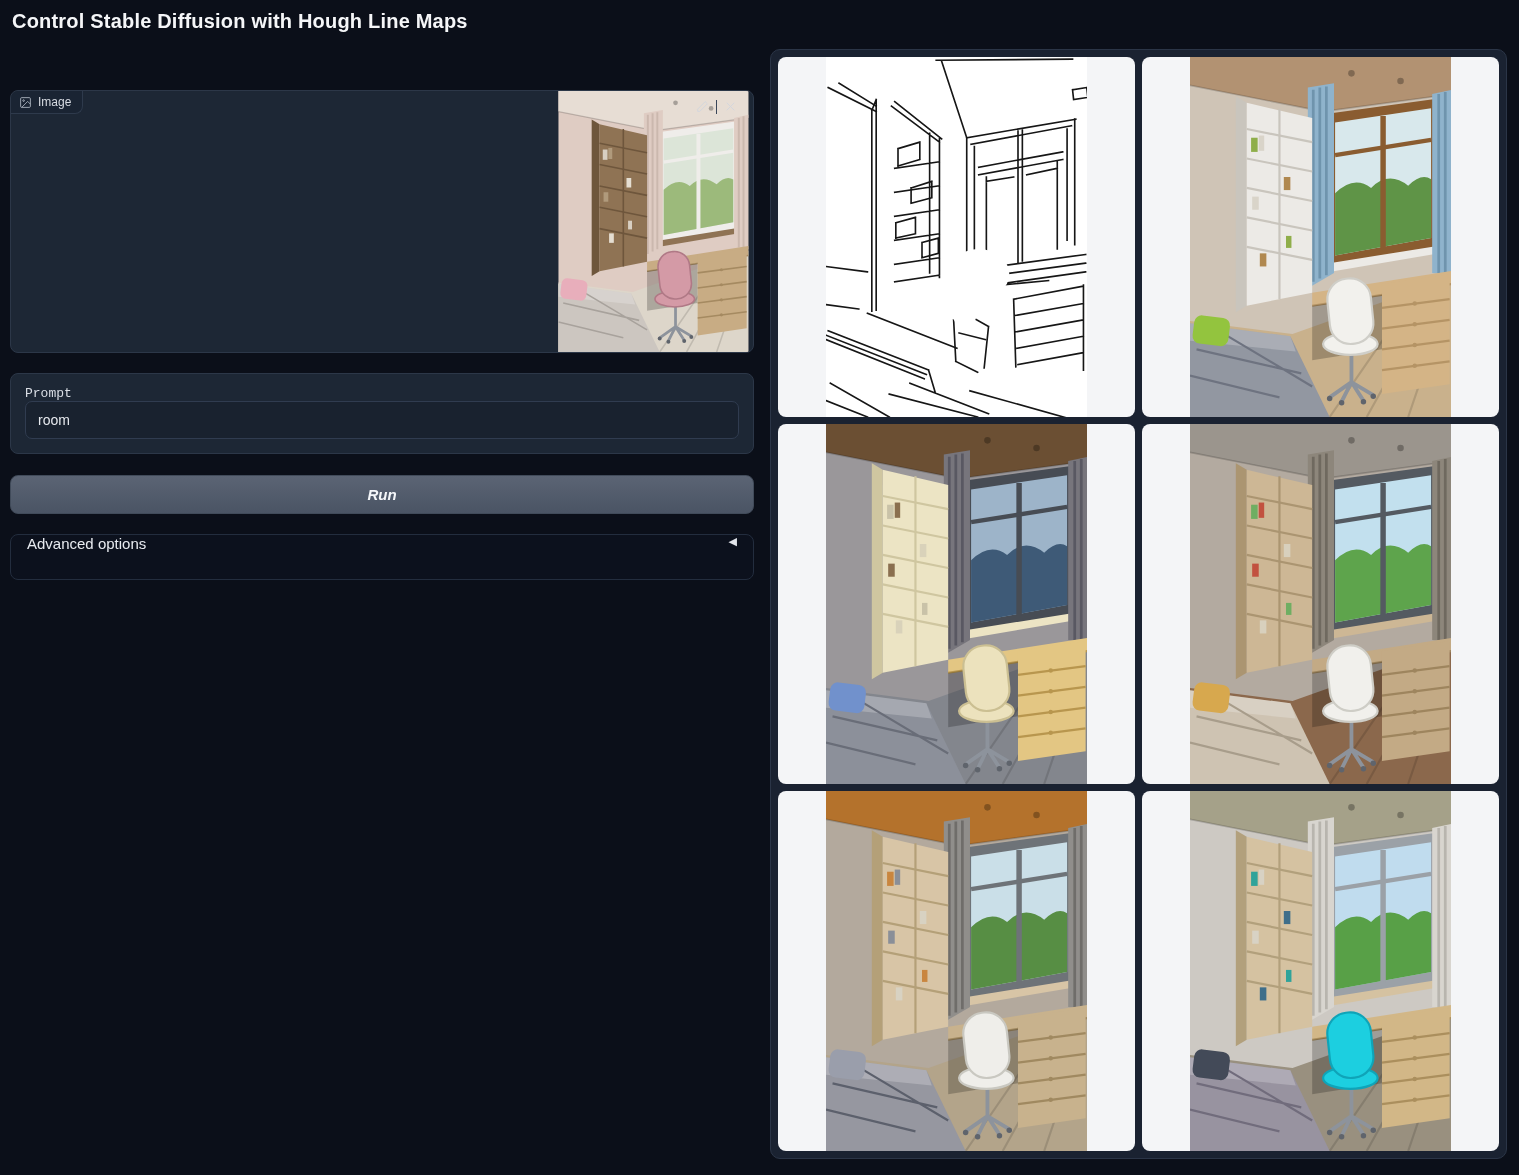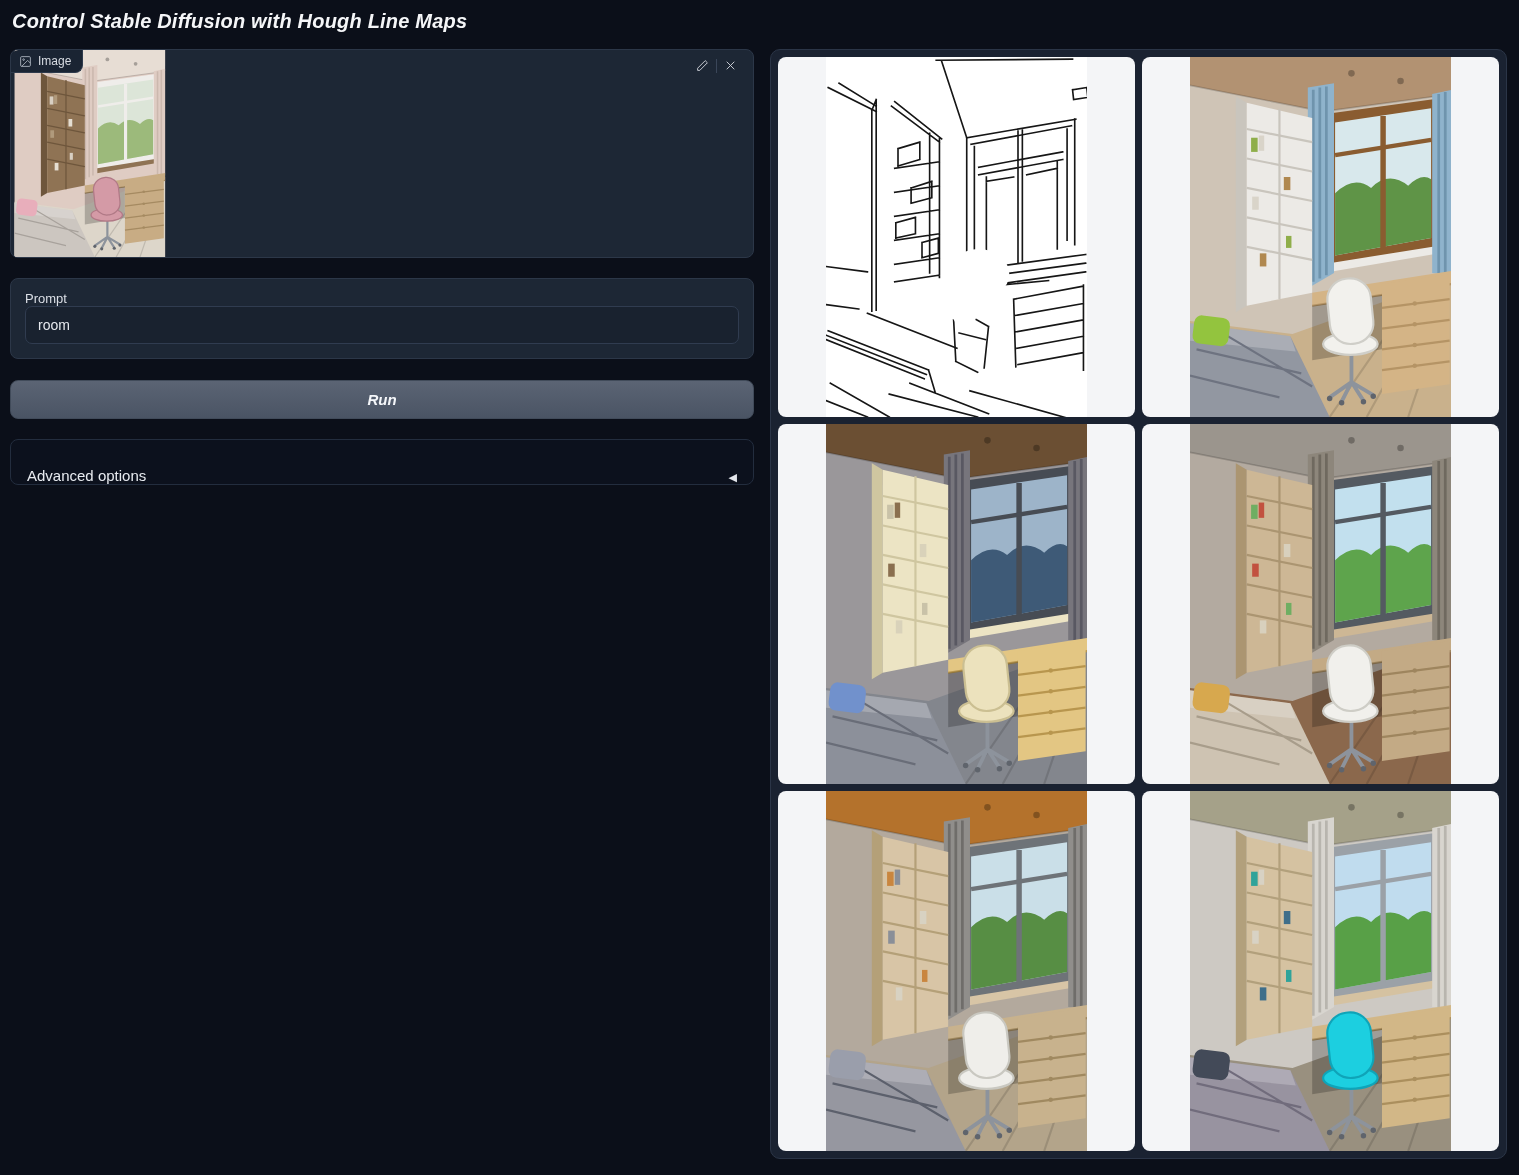--- a/index.html
+++ b/index.html
@@ -6,31 +6,31 @@
   html,body { margin:0; padding:0; }
   body {
     width:1519px; height:1175px; overflow:hidden;
     background:#0b0f19;
     font-family:"Liberation Sans", sans-serif;
     color:#e8ebf0;
   }
   .wrap { padding:8px 10px 0 10px; }
   h1.title {
     margin:2px 0 16px 2px;
-    font-size:20px; font-weight:700; color:#f5f6f8; letter-spacing:.2px;font-style:italic;
+    font-size:20px; font-weight:700; color:#f5f6f8; letter-spacing:.2px;
   }
   .cols { display:flex; gap:16px; align-items:flex-start; }
   .left-col { width:744px; flex:none; }
   .right-col { width:737px; flex:none; }
 
   
   .image-panel {
-    position:relative; height:209px;
+    position:relative; height:263px;
     background:#1d2735; border:1px solid #2c3748; border-radius:8px;
-    overflow:hidden; display:flex; justify-content:flex-start;
+    overflow:hidden; display:flex; justify-content:flex-end;margin-top:41px;
   }
   .input-shot { height:100%; aspect-ratio:182/239; cursor:pointer; }
   .input-shot svg, .shot svg { display:block; width:100%; height:100%; }
   .img-label {
     position:absolute; left:0; top:0; z-index:2;
     background:#1a2433; border-right:1px solid #2e3a4c; border-bottom:1px solid #2e3a4c;
     border-radius:7px 0 8px 0;
     padding:4px 11px 4px 8px; display:flex; align-items:center; gap:6px;
     font-size:12px; color:#d7dbe2;
   }
@@ -44,21 +44,21 @@
     display:flex; align-items:center;
   }
   .icon-btn svg { width:13px; height:13px; stroke:currentColor; fill:none; stroke-width:1.7; }
   .img-actions .divider { width:1px; height:14px; background:#3a4659; }
 
   
   .prompt-panel {
     margin-top:20px; background:#1d2735; border:1px solid #2c3748; border-radius:8px;
     padding:12px 14px 14px;
   }
-  .prompt-panel label { display:block; font-size:13px; color:#dbdfe6; }
+  .prompt-panel label { display:block; font-size:13px; color:#dbdfe6;font-family:Liberation Mono, monospace; }
   .prompt-panel input {
     width:100%; height:38px;
     background:#19222f; border:1px solid #303c50; border-radius:7px;
     color:#e6e9ee; font-size:14px; padding:0 12px; outline:none;
     font-family:"Liberation Sans", sans-serif;
   }
 
   
   .run-btn {
     margin-top:21px; width:100%; height:39px;
@@ -66,21 +66,21 @@
     background:linear-gradient(180deg,#5b6474,#4a5464);
     color:#f4f6f9; font-size:15px; font-weight:600; cursor:pointer;
     font-family:"Liberation Sans", sans-serif;
     font-style:italic;
   }
 
   
   .accordion {
     margin-top:20px; height:46px;
     background:#0c111d; border:1px solid #232d3e; border-radius:8px;
-    display:flex; align-items:flex-end; justify-content:space-between;
+    display:flex; align-items:flex-start; justify-content:space-between;
     padding:0 16px; font-size:15px; color:#e8ebf0; cursor:pointer;
   }
   .accordion .arrow { font-size:11px; color:#e3e6ec; }
 
   
   .gallery {
     height:1110px; background:#1a2231; border:1px solid #2b3547; border-radius:10px;
     padding:7px; display:grid;
     grid-template-columns:1fr 1fr; grid-template-rows:1fr 1fr 1fr; gap:7px;
   }

